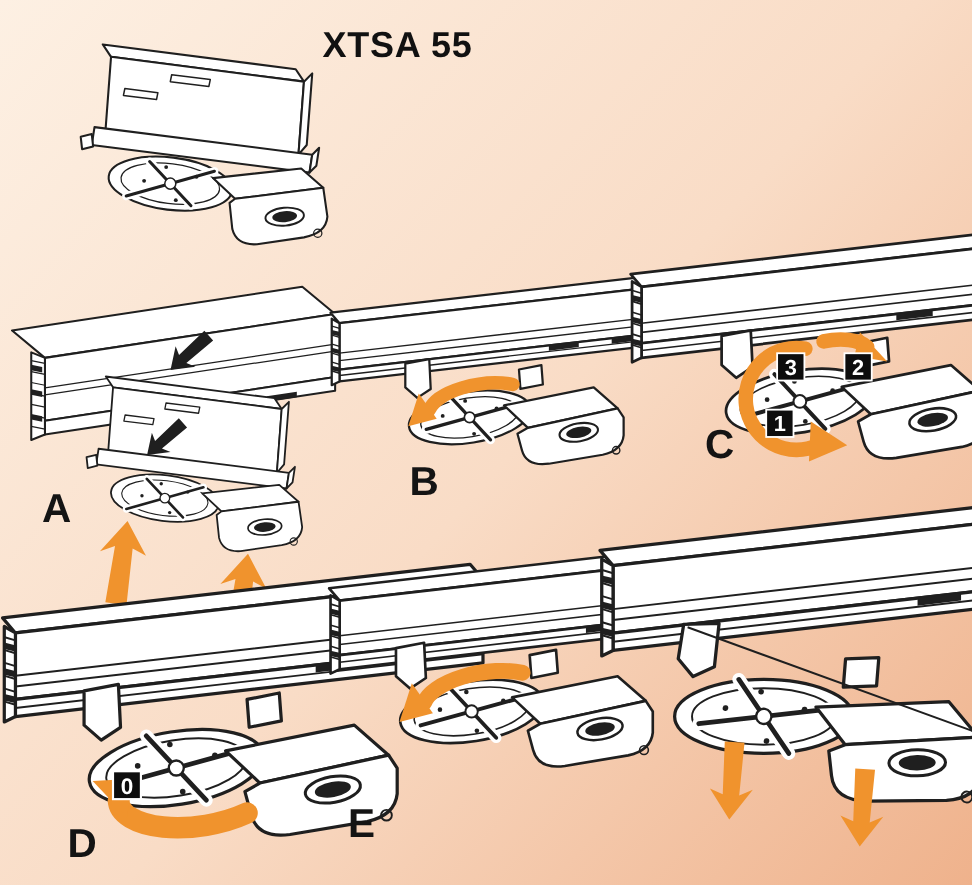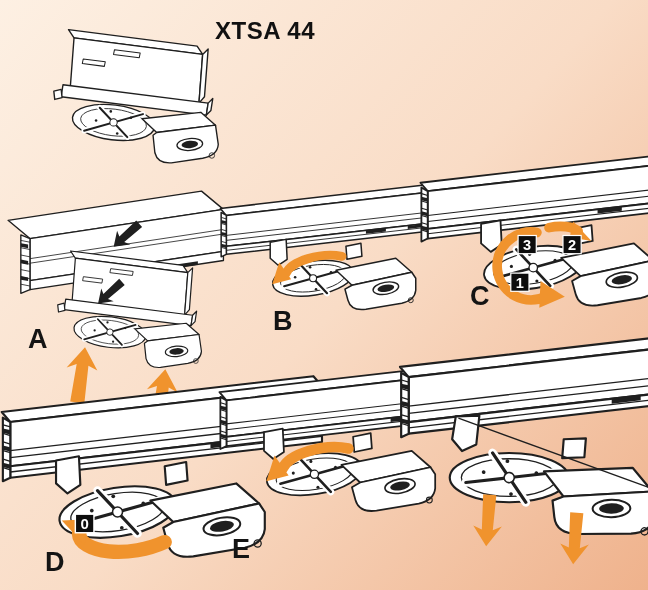--- a/index.html
+++ b/index.html
@@ -107,21 +107,21 @@
         <polygon points="0,-24 13,-6 5,-9 6,23 -6,23 -5,-9 -13,-5"></polygon>
       </g>
     </defs>
   </svg>
 
   <div class="panel" style="left:28px;top:6px;width:210px;height:175px">
     <svg viewBox="0 0 240 200">
       <use href="#sym-adapter3d" transform="translate(-2,6) scale(1.05)"></use>
     </svg>
   </div>
-  <div class="title">XTSA 44</div>
+  <div class="title">XTSA 55</div>
 
   <div class="panel" style="left:8px;top:182px;width:210px;height:240px">
     <svg viewBox="0 0 230 263">
       <g>
         <path class="face" d="M 0,42 L 212,10 L 236,30 L 24,62 Z"></path>
         <path class="face" d="M 24,62 L 236,30 L 236,76 L 24,108 Z"></path>
         <path class="thin" d="M 24,84 L 236,52 M 24,89 L 236,57"></path>
         <path class="face" d="M 24,108 L 236,76 L 236,86 L 24,118 Z"></path>
         <path class="face" d="M 24,62 L 14,58 L 14,122 L 24,118 Z"></path>
         <path class="thin" d="M 14,64 L 24,66 M 14,72 L 24,74 M 14,80 L 24,82 M 14,88 L 24,90 M 14,96 L 24,98 M 14,104 L 24,106 M 14,112 L 24,114"></path>

